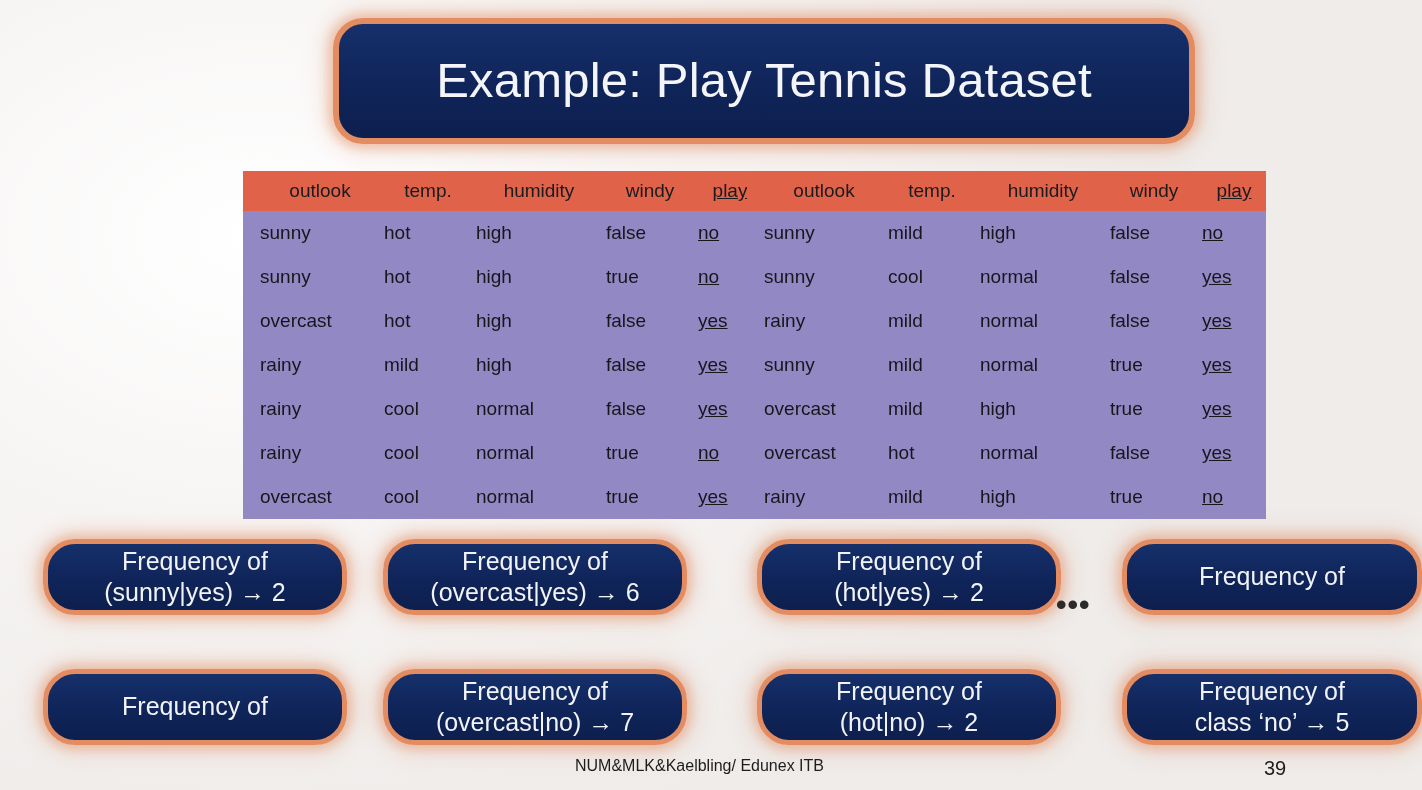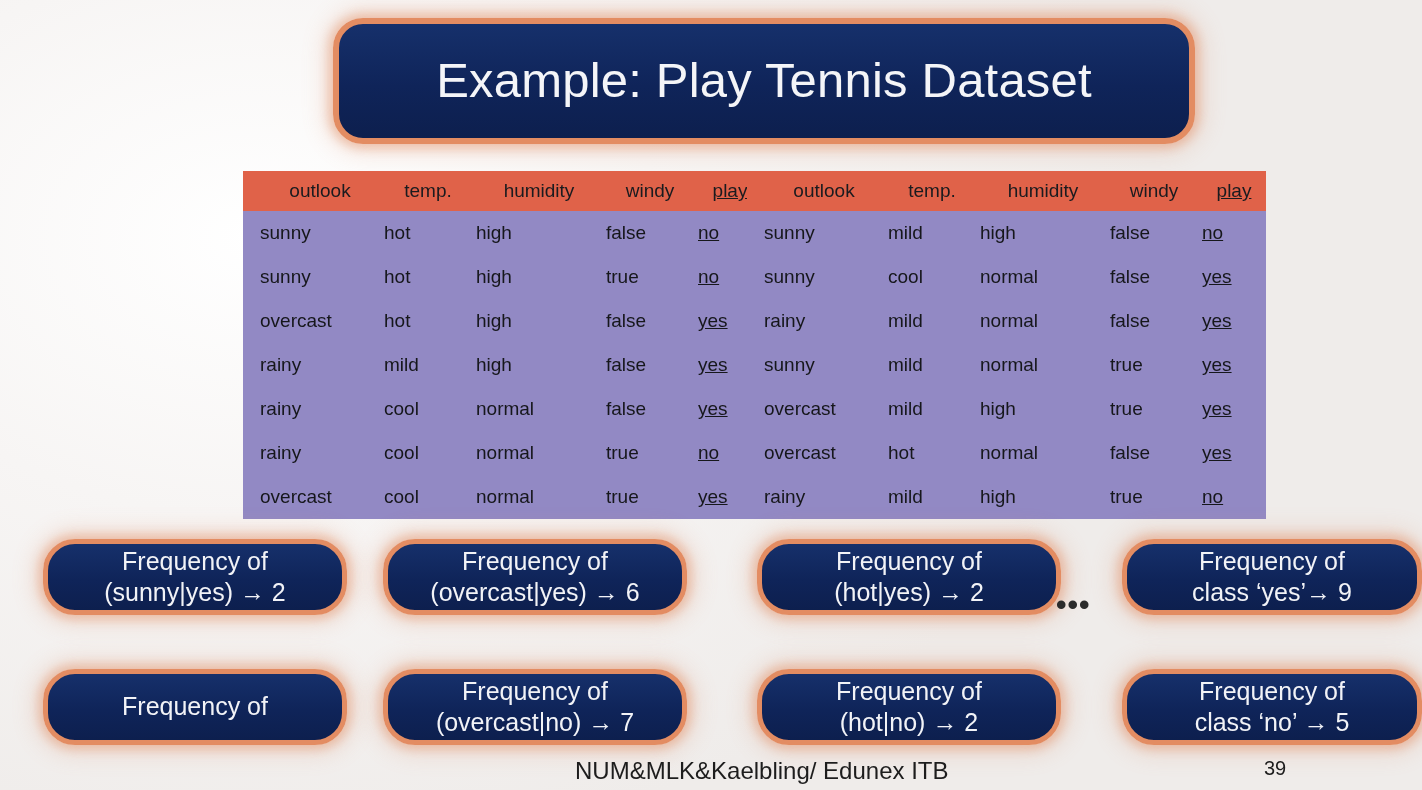--- a/index.html
+++ b/index.html
@@ -124,21 +124,21 @@
     color: #2b2b2b;
     letter-spacing: 1px;
     line-height: 1;
   }
 
   
   #footer-text {
     position: absolute;
     left: 575px;
     top: 757px;
-    font-size: 24px;
+    font-size: 16px;
     color: #1d1d1d;
     white-space: nowrap;
   }
   #page-number {
     position: absolute;
     left: 1264px;
     top: 757px;
     font-size: 20px;
     color: #1d1d1d;
   }
@@ -297,21 +297,20 @@
       <span class="ln">Frequency of</span>
       <span class="ln">(hot|yes) → 2</span>
     </span>
   </div>
 
   <div id="ellipsis">•••</div>
 
   <div class="navybox freqbox row1 col4">
     <span class="inner">
       <span class="ln">Frequency of</span>
-      <span class="ln">class ‘yes’→ 9</span>
     </span>
   </div>
 
   <div class="navybox freqbox row2 col1">
     <span class="inner">
       <span class="ln">Frequency of</span>
     </span>
   </div>
 
   <div class="navybox freqbox row2 col2">

